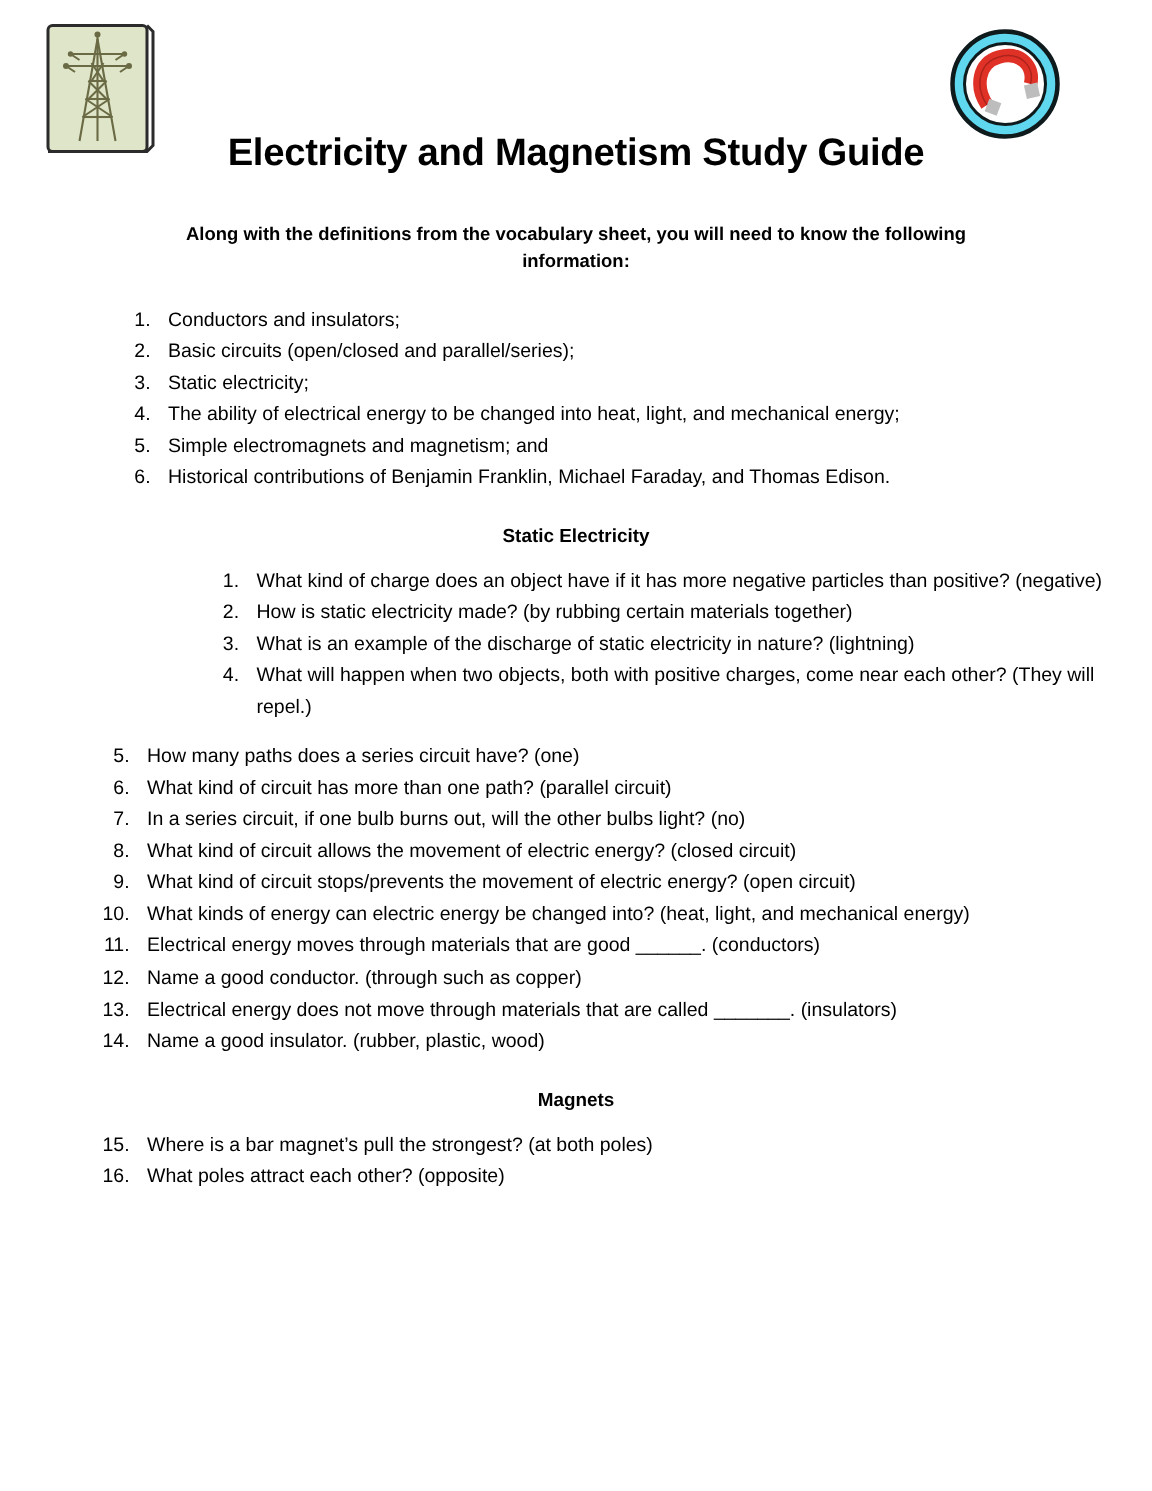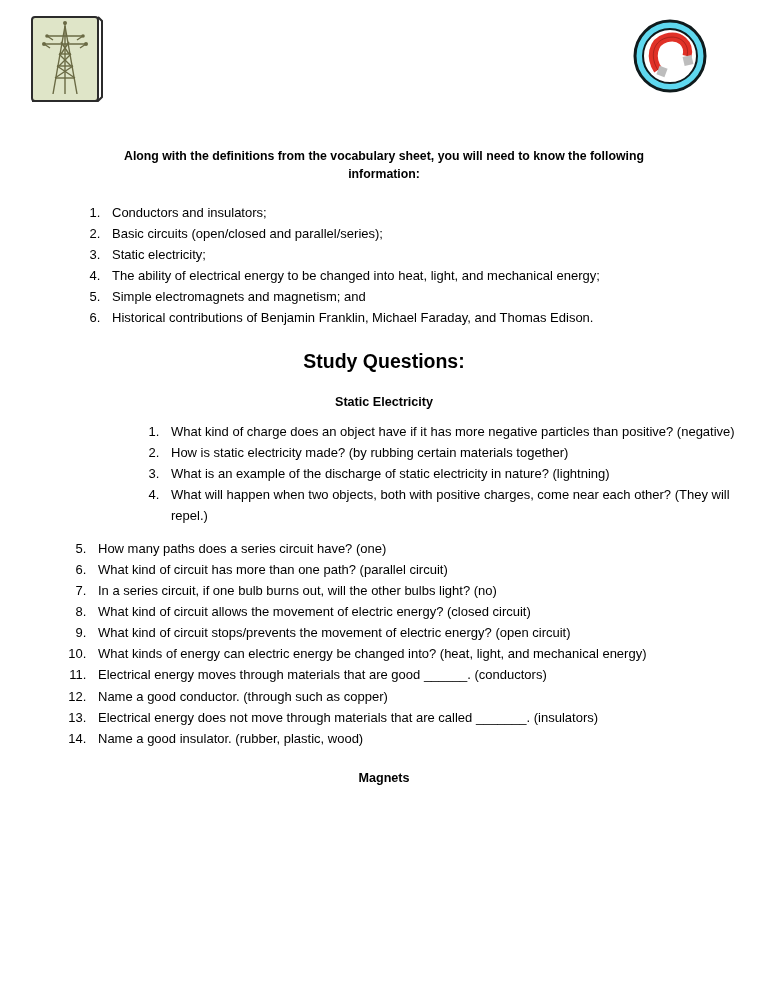--- a/index.html
+++ b/index.html
@@ -140,34 +140,34 @@
 
     <svg class="magnet-img" viewBox="0 0 76 76">
       <circle cx="38" cy="38" r="35" fill="#5fd8ef" stroke="#0f1a1c" stroke-width="3"></circle>
       <circle cx="38" cy="38" r="27" fill="#ffffff" stroke="#0f1a1c" stroke-width="2"></circle>
       <path d="M26 52 C18 40 20 24 34 20 C48 16 58 26 55 38" fill="none" stroke="#e03127" stroke-width="9" stroke-linecap="butt"></path>
       <path d="M26 52 L34 55" stroke="#bdbdbd" stroke-width="9" stroke-linecap="butt"></path>
       <path d="M55 38 L57 47" stroke="#bdbdbd" stroke-width="9" stroke-linecap="butt"></path>
       <path d="M26 52 C18 40 20 24 34 20 C48 16 58 26 55 38" fill="none" stroke="#7a1510" stroke-width="1" opacity="0.5"></path>
     </svg>
 
+    <div class="doc-title">Electricity and Magnetism Study Guide</div>
   </div>
 
   <div class="intro">Along with the definitions from the vocabulary sheet, you will need to know the following information:</div>
 
   <ol class="main-list">
     <li>Conductors and insulators;</li>
     <li>Basic circuits (open/closed and parallel/series);</li>
     <li>Static electricity;</li>
     <li>The ability of electrical energy to be changed into heat, light, and mechanical energy;</li>
     <li>Simple electromagnets and magnetism; and</li>
     <li>Historical contributions of Benjamin Franklin, Michael Faraday, and Thomas Edison.</li>
   </ol>
 
-  <div class="section-title">Study Questions:</div>
 
   <div class="qs-block">
     <div class="sub-title">Static Electricity</div>
     <ol class="q-list" start="1">
       <li>What kind of charge does an object have if it has more negative particles than positive?  (negative)</li>
       <li>How is static electricity made?  (by rubbing certain materials together)</li>
       <li>What is an example of the discharge of static electricity in nature?  (lightning)</li>
       <li>What will happen when two objects, both with positive charges, come near each other?  (They will repel.)</li>
     </ol>
   </div>
@@ -182,15 +182,19 @@
       <li>What kinds of energy can electric energy be changed into?  (heat, light, and mechanical energy)</li>
       <li>Electrical energy moves through materials that are good ______. (conductors)</li>
       <li>Name a good conductor.  (through such as copper)</li>
       <li>Electrical energy does not move through materials that are called _______.  (insulators)</li>
       <li>Name a good insulator.  (rubber, plastic, wood)</li>
     </ol>
   </div>
 
   <div class="qs-block">
     <div class="sub-title">Magnets</div>
+    <ol class="q-list wide" start="15">
+      <li>Where is a bar magnet’s pull the strongest?  (at both poles)</li>
+      <li>What poles attract each other?  (opposite)</li>
+    </ol>
   </div>
 
 </div>
 
 </body></html>

